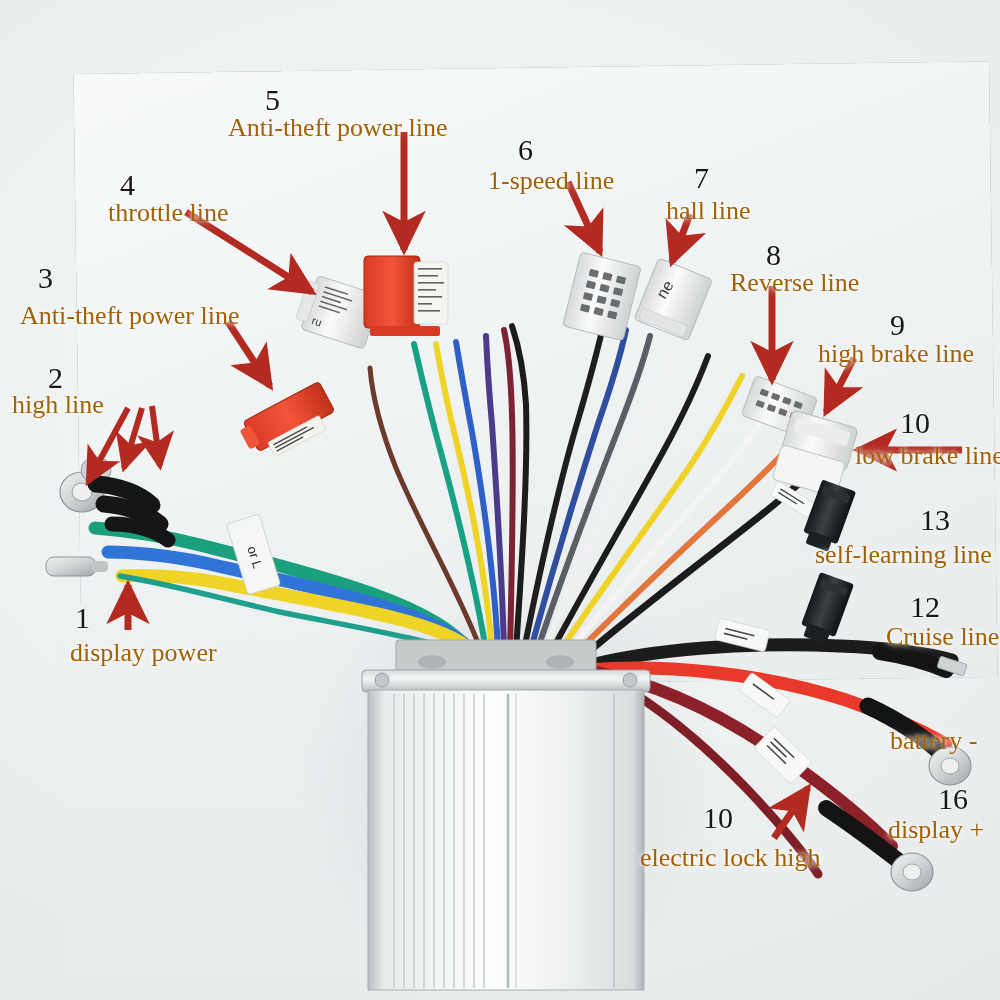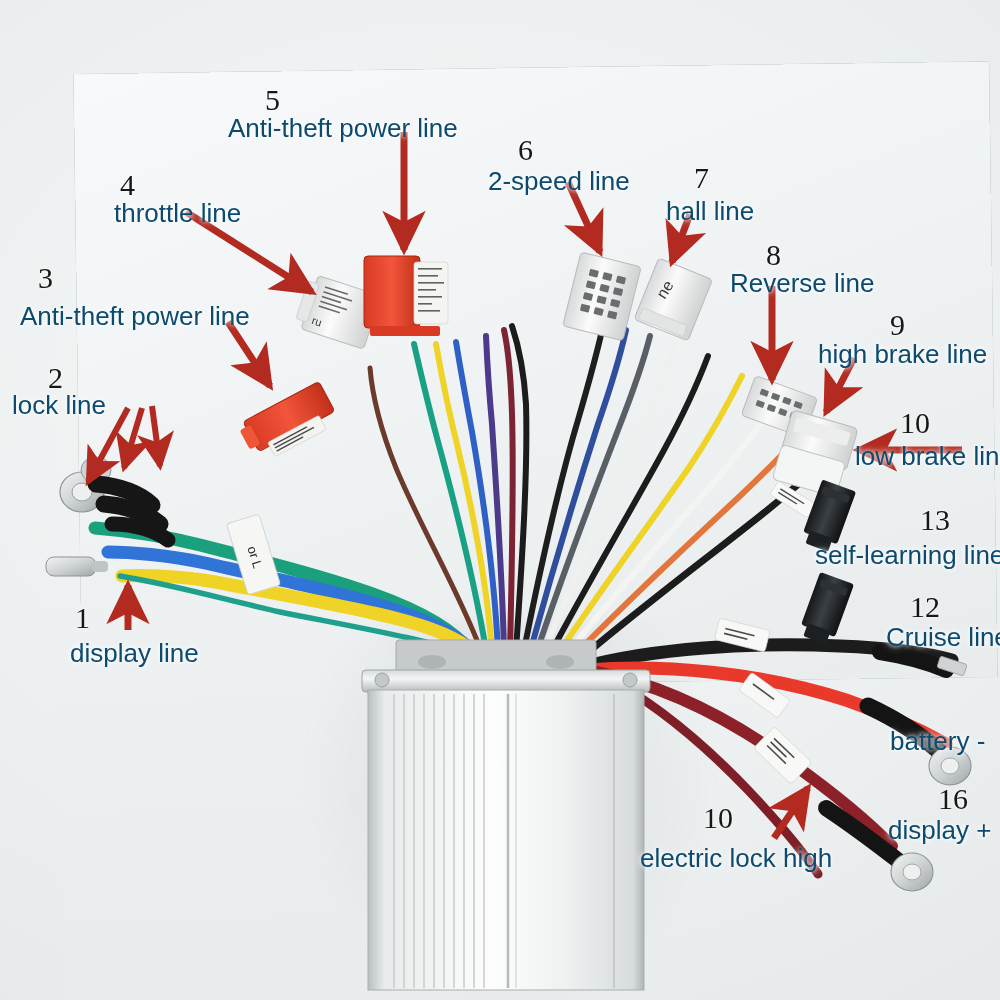--- a/index.html
+++ b/index.html
@@ -36,22 +36,22 @@
     filter:blur(6px);
   }
 
   
   .num{
     position:absolute;color:#171717;font-size:30px;line-height:1;
     font-family:"Liberation Serif", serif;white-space:nowrap;
     text-shadow:0 0 3px rgba(255,255,255,.95);
   }
   .lbl{
-    position:absolute;color:#0c4a6e;font-size:26px;line-height:1;
-    font-family:Liberation Sans, sans-serif;white-space:nowrap;
+    position:absolute;color:#a16207;font-size:26px;line-height:1;
+    font-family:Liberation Serif, serif;white-space:nowrap;
     text-shadow:0 0 4px rgba(255,255,255,.98),0 0 8px rgba(255,255,255,.8);
   }
 
   
   svg.overlay{position:absolute;left:0;top:0;width:1000px;height:1000px;}
 </style>
 </head>
 <body>
 
 <div id="scene">
@@ -353,36 +353,36 @@
 
       <path d="M962,450 L858,450"></path>
 
       <path d="M774,838 L808,788"></path>
     </g>
   </svg>
 
   <div>
 
     <span class="num" style="left:75px;top:603px">1</span>
-    <span class="lbl" style="left:70px;top:640px">display line</span>
+    <span class="lbl" style="left:70px;top:640px">display power</span>
 
     <span class="num" style="left:48px;top:363px">2</span>
-    <span class="lbl" style="left:12px;top:392px">lock line</span>
+    <span class="lbl" style="left:12px;top:392px">high line</span>
 
     <span class="num" style="left:38px;top:263px">3</span>
     <span class="lbl" style="left:20px;top:303px">Anti-theft power line</span>
 
     <span class="num" style="left:120px;top:170px">4</span>
-    <span class="lbl" style="left:114px;top:200px">throttle line</span>
+    <span class="lbl" style="left:108px;top:200px">throttle line</span>
 
     <span class="num" style="left:265px;top:85px">5</span>
     <span class="lbl" style="left:228px;top:115px">Anti-theft power line</span>
 
     <span class="num" style="left:518px;top:135px">6</span>
-    <span class="lbl" style="left:488px;top:168px">2-speed line</span>
+    <span class="lbl" style="left:488px;top:168px">1-speed line</span>
 
     <span class="num" style="left:694px;top:163px">7</span>
     <span class="lbl" style="left:666px;top:198px">hall line</span>
 
     <span class="num" style="left:766px;top:240px">8</span>
     <span class="lbl" style="left:730px;top:270px">Reverse line</span>
 
     <span class="num" style="left:890px;top:310px">9</span>
     <span class="lbl" style="left:818px;top:341px">high brake line</span>
 

